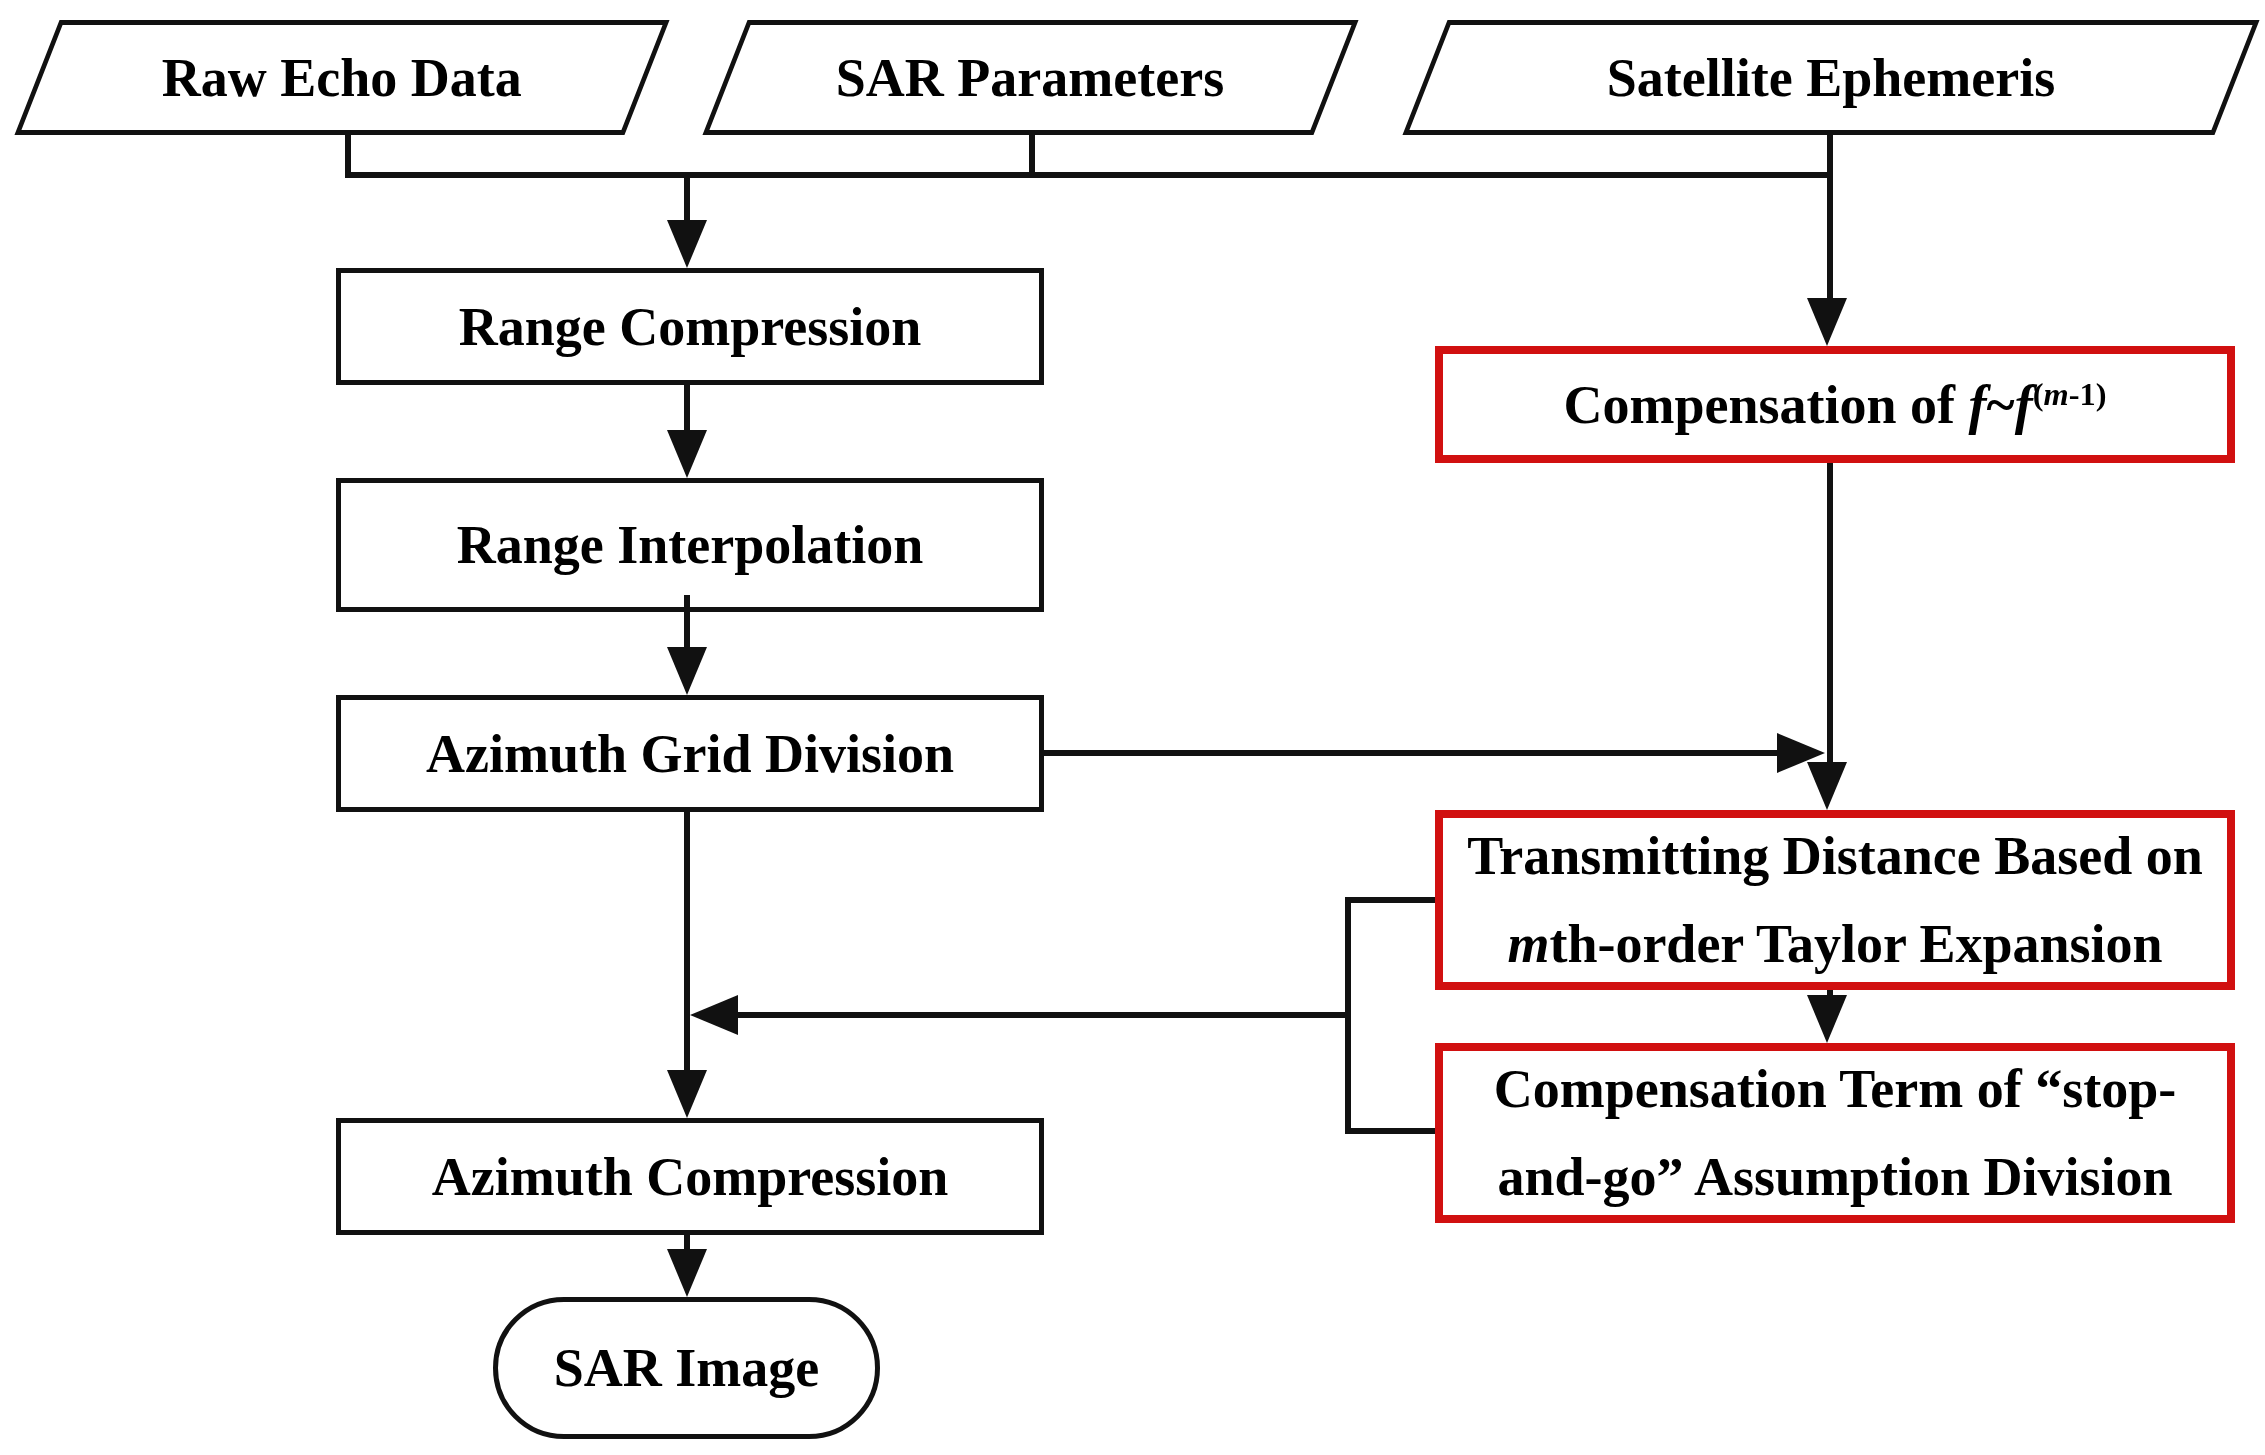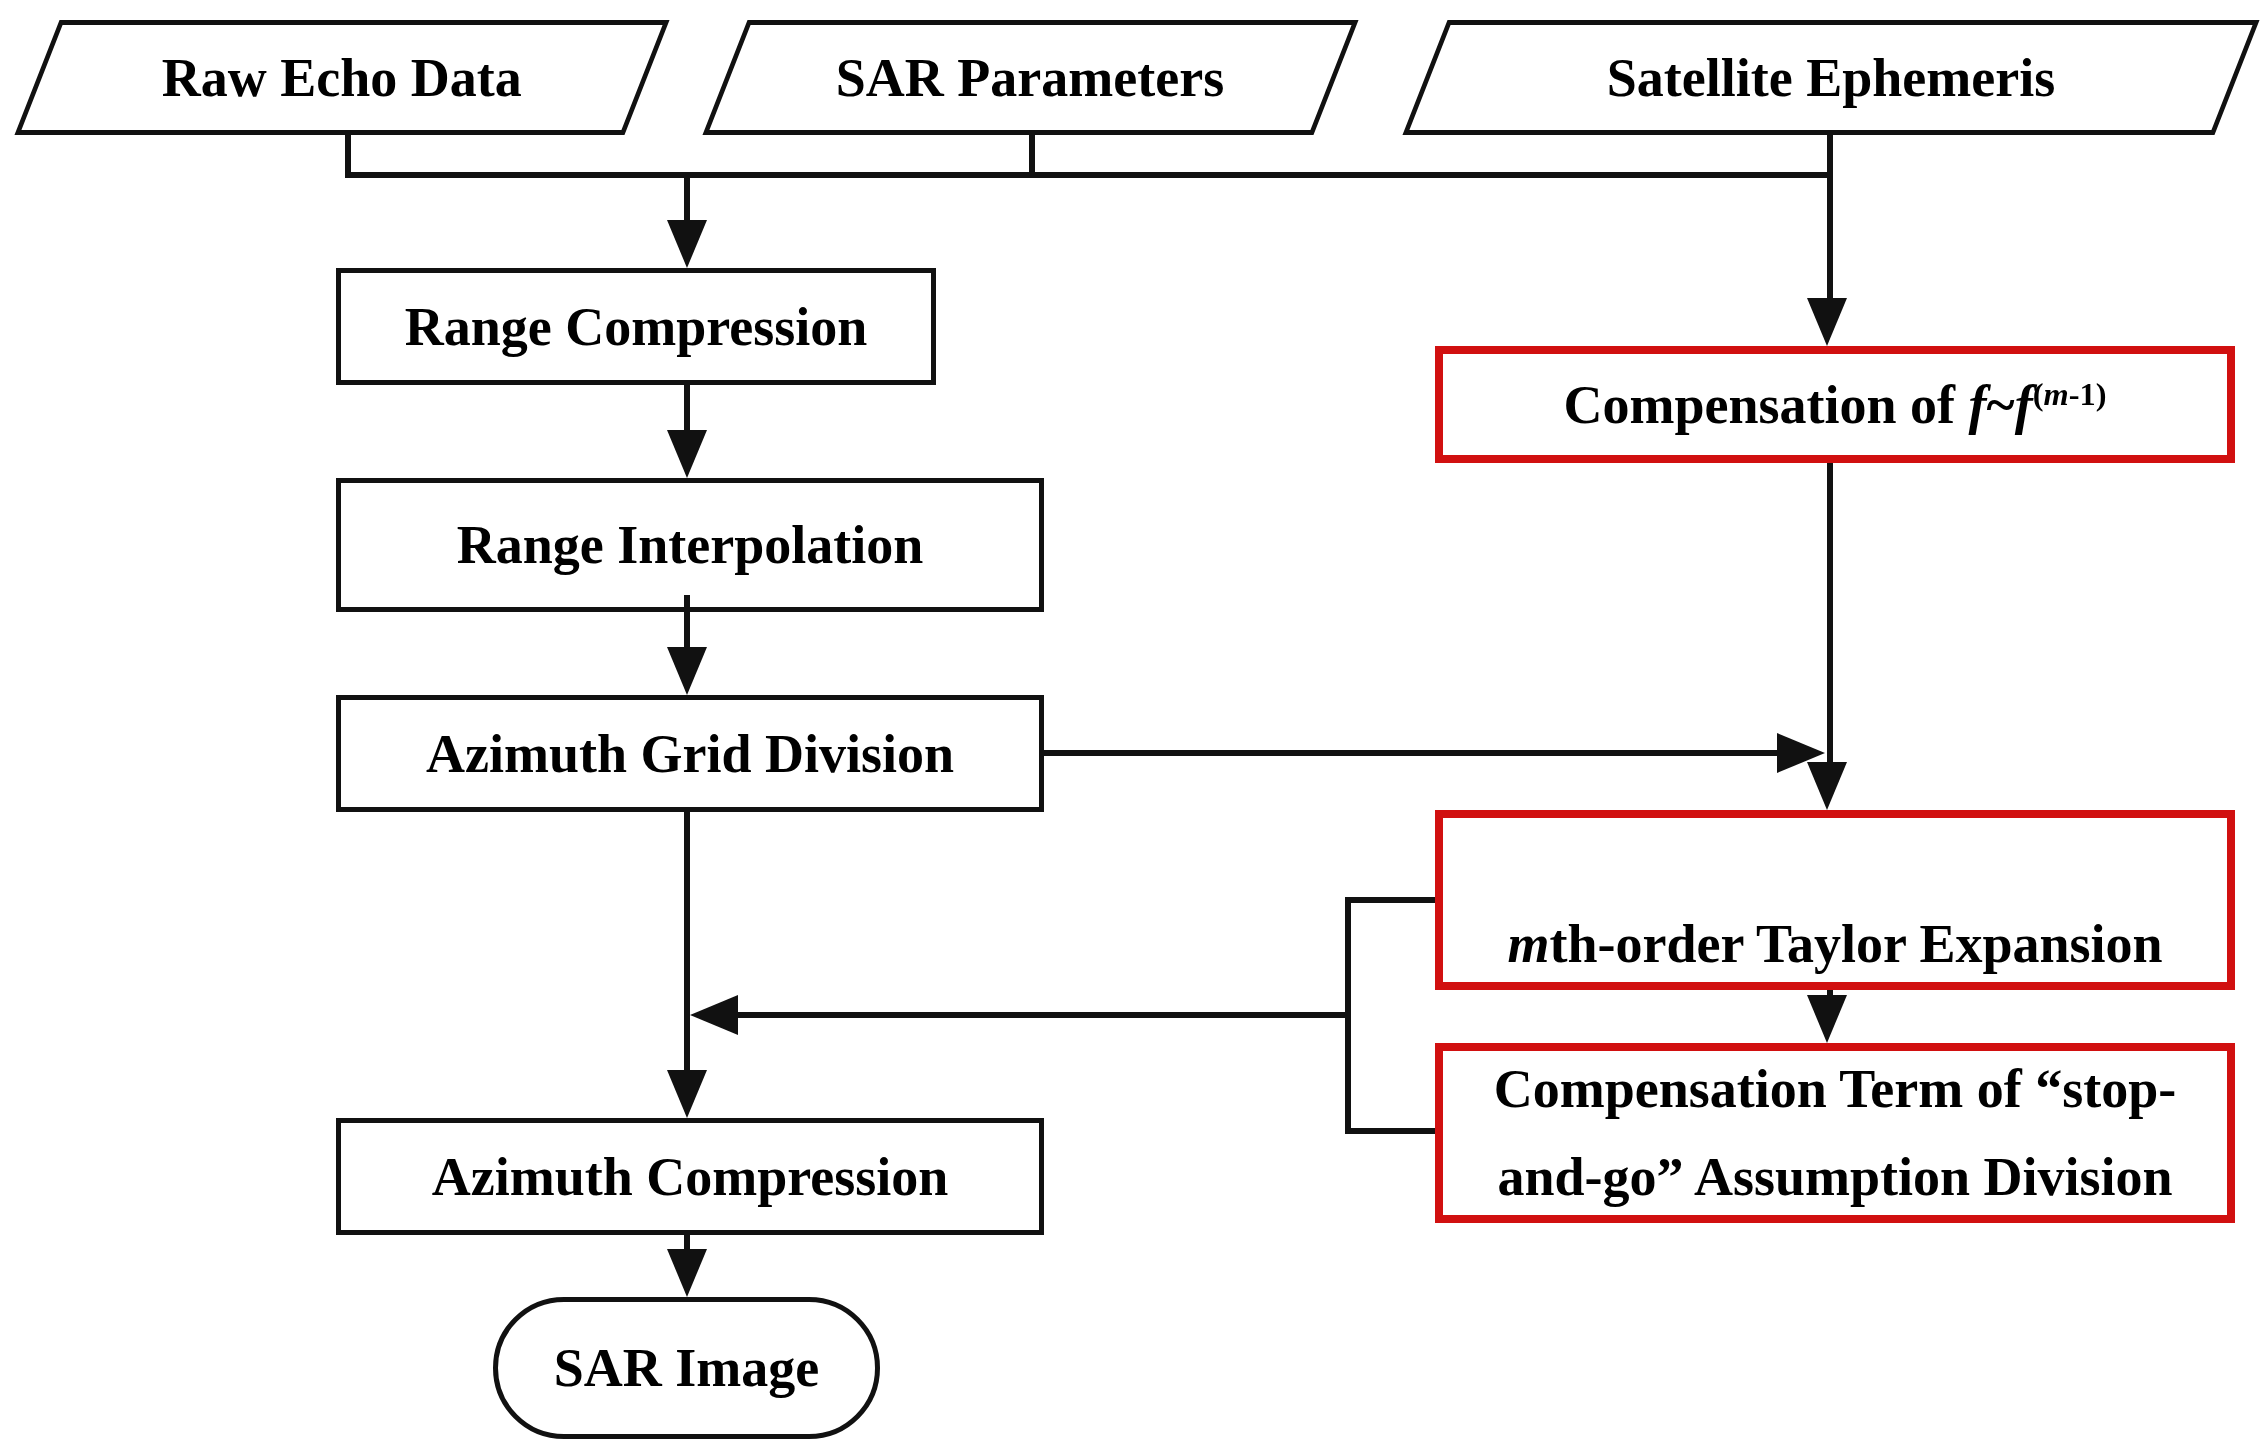--- a/index.html
+++ b/index.html
@@ -42,21 +42,21 @@
     <div class="lbl">Satellite Ephemeris</div>
   </div>
 
   <div class="line" style="left:345px; top:133px; width:6px; height:45px;"></div>
   <div class="line" style="left:1029px; top:135px; width:6px; height:43px;"></div>
   <div class="line" style="left:345px; top:172px; width:1488px; height:6px;"></div>
 
   <div class="line" style="left:684px; top:178px; width:6px; height:44px;"></div>
   <div class="ah down" style="left:667px; top:220px;"></div>
 
-  <div class="node rect" style="left:336px; top:268px; width:600px; height:117px;">
+  <div class="node rect" style="left:336px; top:268px; width:708px; height:117px;">
     <div class="lbl">Range Compression</div>
   </div>
   <div class="node rect" style="left:336px; top:478px; width:708px; height:134px;">
     <div class="lbl">Range Interpolation</div>
   </div>
   <div class="node rect" style="left:336px; top:695px; width:708px; height:117px;">
     <div class="lbl">Azimuth Grid Division</div>
   </div>
   <div class="node rect" style="left:336px; top:1118px; width:708px; height:117px;">
     <div class="lbl">Azimuth Compression</div>
@@ -77,21 +77,21 @@
   <div class="line" style="left:684px; top:1235px; width:6px; height:16px;"></div>
   <div class="ah down" style="left:667px; top:1249px;"></div>
 
   <div class="line" style="left:1827px; top:135px; width:6px; height:167px;"></div>
   <div class="ah down" style="left:1807px; top:298px;"></div>
 
   <div class="node redbox" style="left:1435px; top:346px; width:800px; height:117px;">
     <div class="lbl"><span class="">Compensation of </span><span class="it">f</span><span class="">~</span><span class="it">f</span><span class="sup">(</span><span class="sup it">m</span><span class="sup">-1)</span></div>
   </div>
   <div class="node redbox" style="left:1435px; top:810px; width:800px; height:180px;">
-    <div class="lbl"><br><span class="it">m</span><span class="">th-order Taylor Expansion</span></div>
+    <div class="lbl"><span class="">Transmitting Distance Based on</span><br><span class="it">m</span><span class="">th-order Taylor Expansion</span></div>
   </div>
   <div class="node redbox" style="left:1435px; top:1043px; width:800px; height:180px;">
     <div class="lbl"><span class="">Compensation Term of “stop-</span><br><span class="">and-go” Assumption Division</span></div>
   </div>
 
   <div class="line" style="left:1827px; top:463px; width:6px; height:301px;"></div>
   <div class="ah down" style="left:1807px; top:762px;"></div>
 
   <div class="line" style="left:1044px; top:750px; width:733px; height:6px;"></div>
   <div class="ah right" style="left:1777px; top:733px;"></div>

